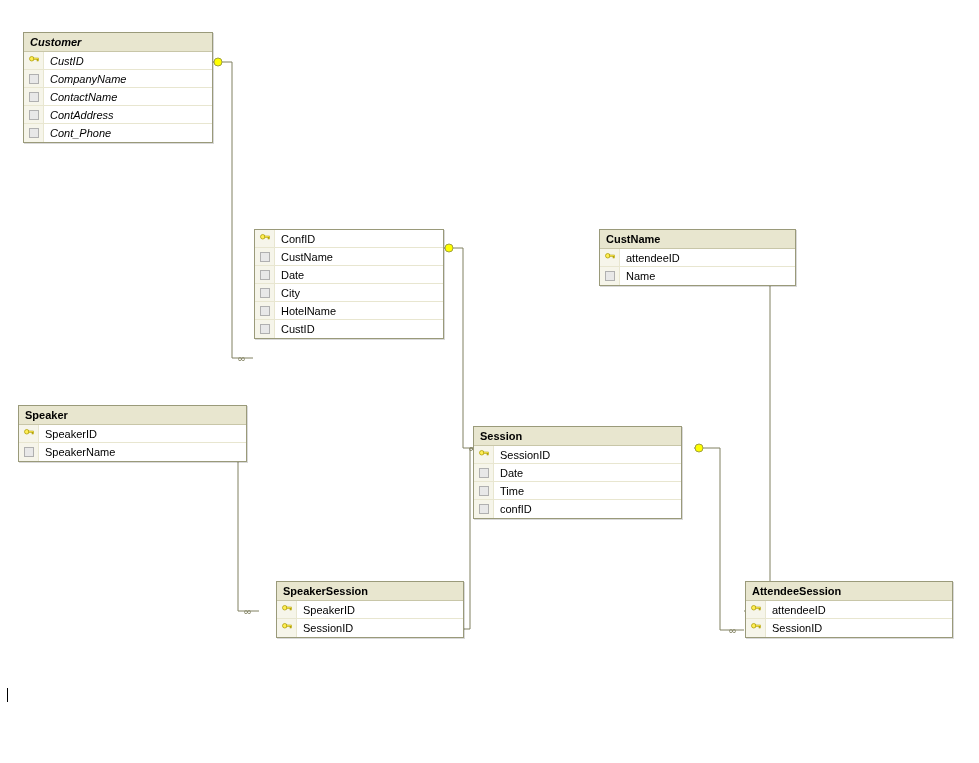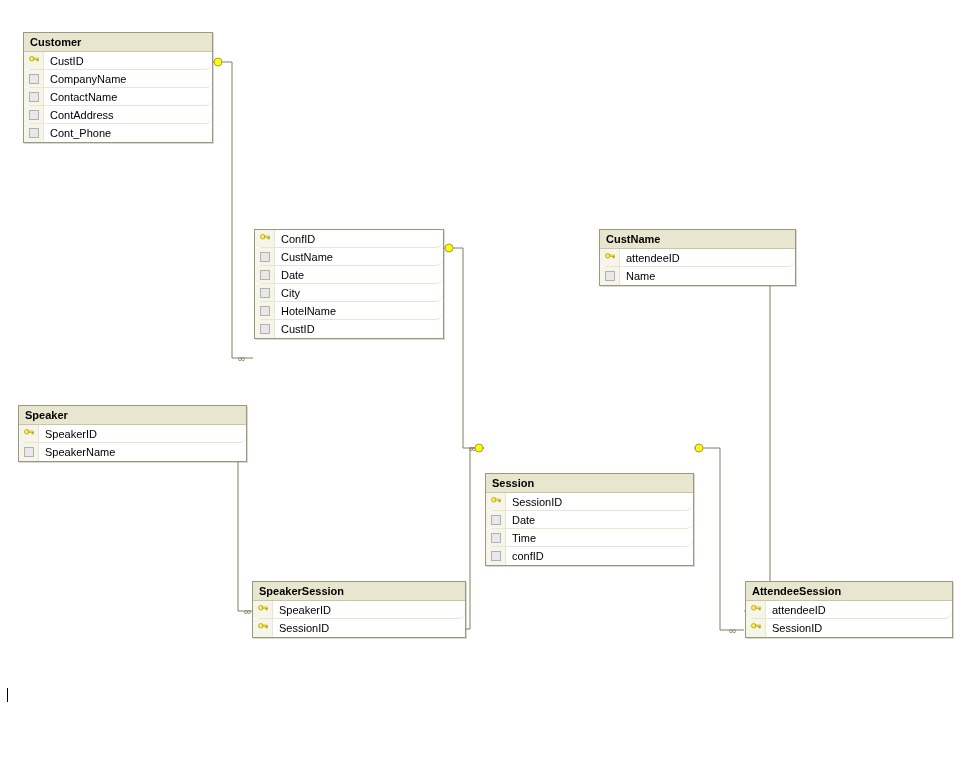--- a/index.html
+++ b/index.html
@@ -28,21 +28,20 @@
     font-weight: bold;
     font-size: 11px;
     color: #000;
   }
   .table-row {
     display: flex;
     align-items: center;
     height: 18px;
     border-bottom: 1px solid #e8e6d0;
     padding: 0;
-    border-radius: 7px;
   }
   .table-row:last-child { border-bottom: none; justify-content: flex-end; }
   .row-icon {
     width: 20px;
     display: flex;
     align-items: center;
     justify-content: center;
     flex-shrink: 0;
     height: 100%;
     border-right: 1px solid #e8e6d0;
@@ -109,21 +108,21 @@
 
   <polyline points="694,448 720,448 720,630 744,630"></polyline>
   <circle class="endpoint-key" cx="699" cy="448" r="4"></circle>
   <text class="endpoint-inf" x="729" y="634">∞</text>
 
   <polyline points="796,259 770,259 770,611 744,611"></polyline>
   <circle class="endpoint-key" cx="791" cy="259" r="4"></circle>
   <text class="endpoint-inf" x="748" y="615">∞</text>
 </svg>
 
-<div class="table" style="left:23px; top:32px; width:190px;">
+<div class="table" style="left:23px; top:32px; width:190px;font-style:italic;">
   <div class="table-header">Customer</div>
   <div>
         <div class="table-row">
           <span class="row-icon">
             <svg class="key-icon" viewBox="0 0 16 16">
               <circle cx="5" cy="5" r="3" fill="#ffee55" stroke="#aa9900" stroke-width="1"></circle>
               <rect x="7" y="4" width="7" height="2" fill="#ffee55" stroke="#aa9900" stroke-width="0.7"></rect>
               <rect x="12" y="6" width="2" height="2" fill="#ffee55" stroke="#aa9900" stroke-width="0.7"></rect>
             </svg>
           </span>
@@ -216,21 +215,21 @@
         </div>
         <div class="table-row">
           <span class="row-icon">
             <span class="col-icon"></span>
           </span>
           <span class="row-label">SpeakerName</span>
         </div>
       </div>
 </div>
 
-<div class="table" style="left:485px; top:426px; width:209px;margin-top:47px;">
+<div class="table" style="left:473px; top:426px; width:209px;">
   <div class="table-header">Session</div>
   <div>
         <div class="table-row">
           <span class="row-icon">
             <svg class="key-icon" viewBox="0 0 16 16">
               <circle cx="5" cy="5" r="3" fill="#ffee55" stroke="#aa9900" stroke-width="1"></circle>
               <rect x="7" y="4" width="7" height="2" fill="#ffee55" stroke="#aa9900" stroke-width="0.7"></rect>
               <rect x="12" y="6" width="2" height="2" fill="#ffee55" stroke="#aa9900" stroke-width="0.7"></rect>
             </svg>
           </span>
@@ -272,21 +271,21 @@
         </div>
         <div class="table-row">
           <span class="row-icon">
             <span class="col-icon"></span>
           </span>
           <span class="row-label">Name</span>
         </div>
       </div>
 </div>
 
-<div class="table" style="left:252px; top:581px; width:214px;">
+<div class="table" style="left:276px; top:581px; width:188px;">
   <div class="table-header">SpeakerSession</div>
   <div>
         <div class="table-row">
           <span class="row-icon">
             <svg class="key-icon" viewBox="0 0 16 16">
               <circle cx="5" cy="5" r="3" fill="#ffee55" stroke="#aa9900" stroke-width="1"></circle>
               <rect x="7" y="4" width="7" height="2" fill="#ffee55" stroke="#aa9900" stroke-width="0.7"></rect>
               <rect x="12" y="6" width="2" height="2" fill="#ffee55" stroke="#aa9900" stroke-width="0.7"></rect>
             </svg>
           </span>

